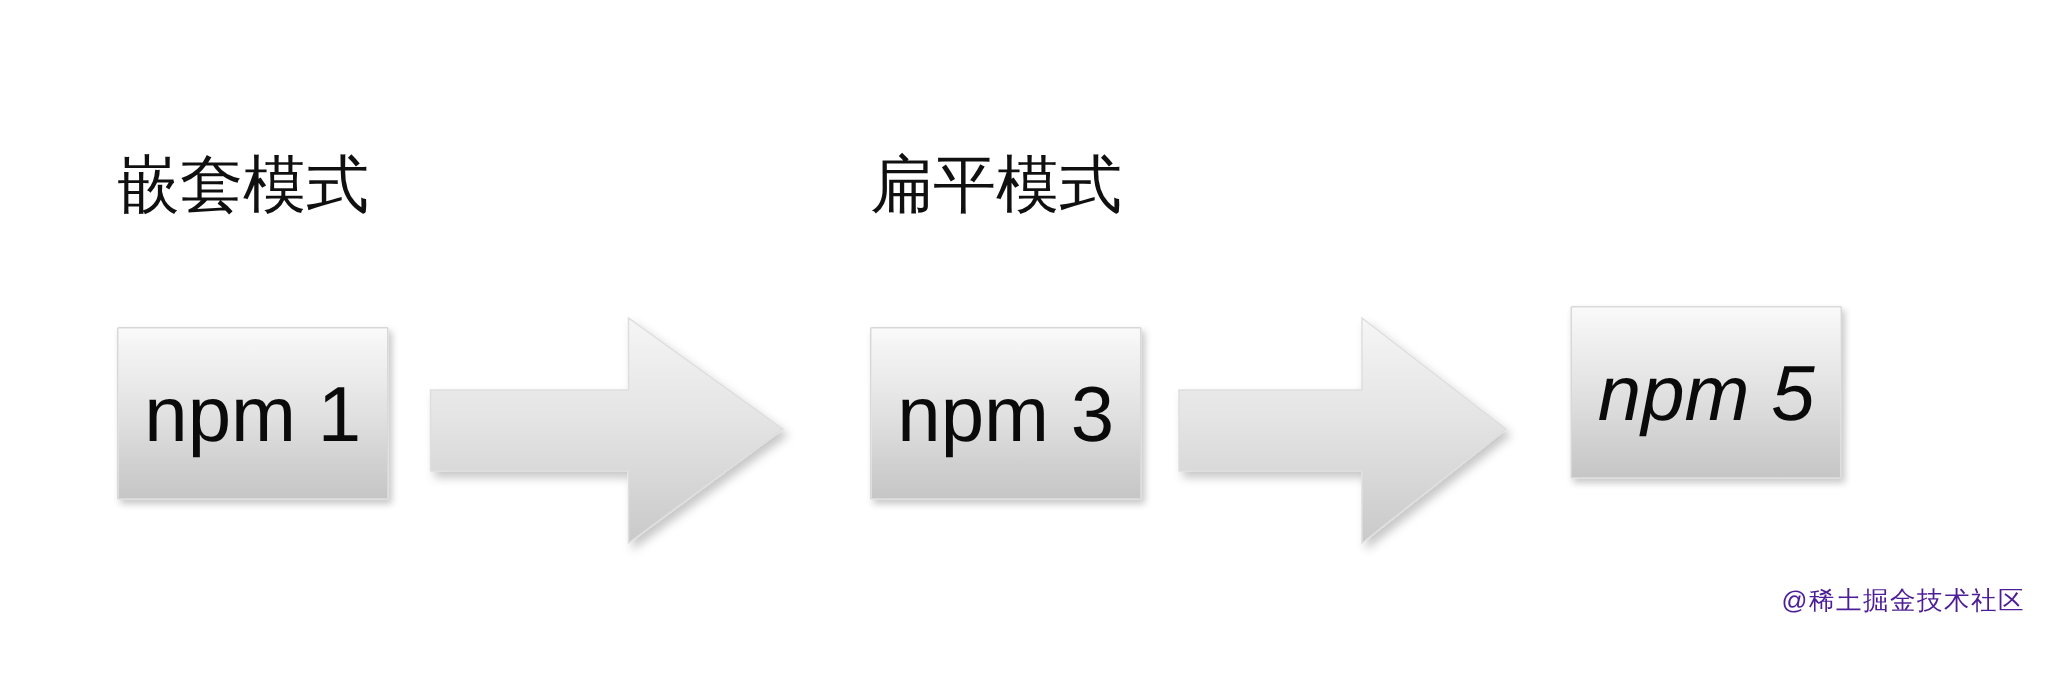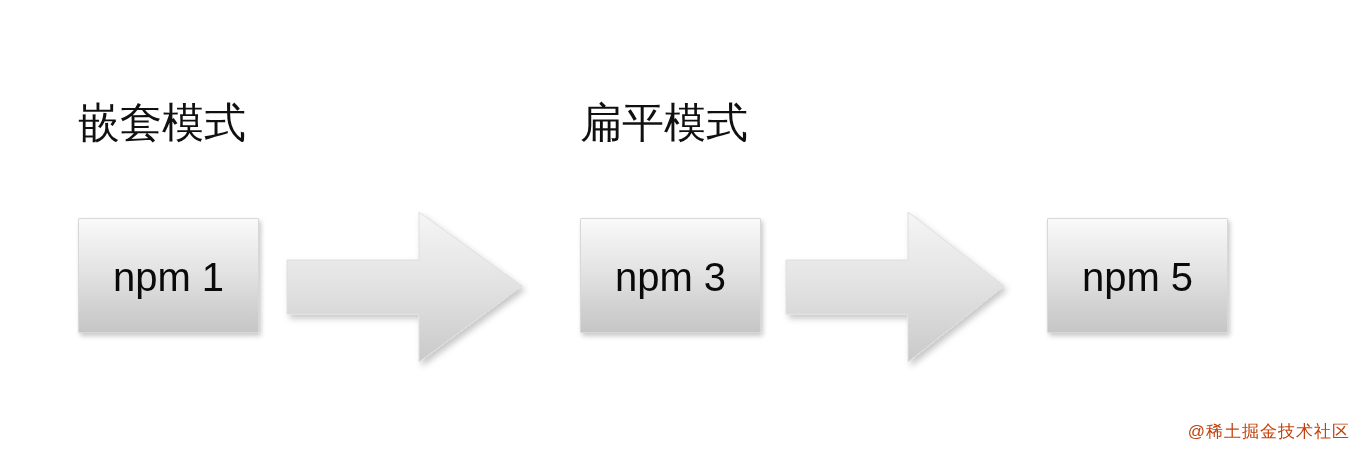--- a/index.html
+++ b/index.html
@@ -50,24 +50,24 @@
         #c6c6c6 100%);
     border: 1px solid #d8d8d8;
     border-radius: 1px;
     box-shadow: 2px 3px 5px rgba(0,0,0,0.22);
     display: flex;
     align-items: center;
     justify-content: center;
   }
   .node-box.b1 { left: 78px;   top: 218px; }
   .node-box.b2 { left: 555px;  top: 218px; margin-left: 25px; }
-  .node-box.b3 { left: 1047px; top: 218px; }
+  .node-box.b3 { left: 1047px; top: 204px; font-style: italic; }
 
   .node-label {
-    font-size: 40px;
+    font-size: 52px;
     line-height: 1;
     color: #0a0a0a;
     font-weight: 400;
     white-space: nowrap;
     position: relative;
     top: 1px;
   }
 
   
   .arrow {
@@ -76,23 +76,23 @@
     height: 152px;
   }
   .arrow.a1 { left: 287px; top: 212px; }
   .arrow.a2 { left: 786px; top: 212px; }
   .arrow svg { display: block; width: 100%; height: 100%; overflow: visible; }
 
   
   .watermark {
     position: absolute;
     right: 22px;
-    bottom: 7px;
+    bottom: 38px;
     font-size: 17px;
-    color: #c2410c;
+    color: #4c1d95;
     letter-spacing: 1px;
     white-space: nowrap;
     user-select: none;
   }
 </style>
 </head>
 <body>
 
 <div class="canvas">
 

